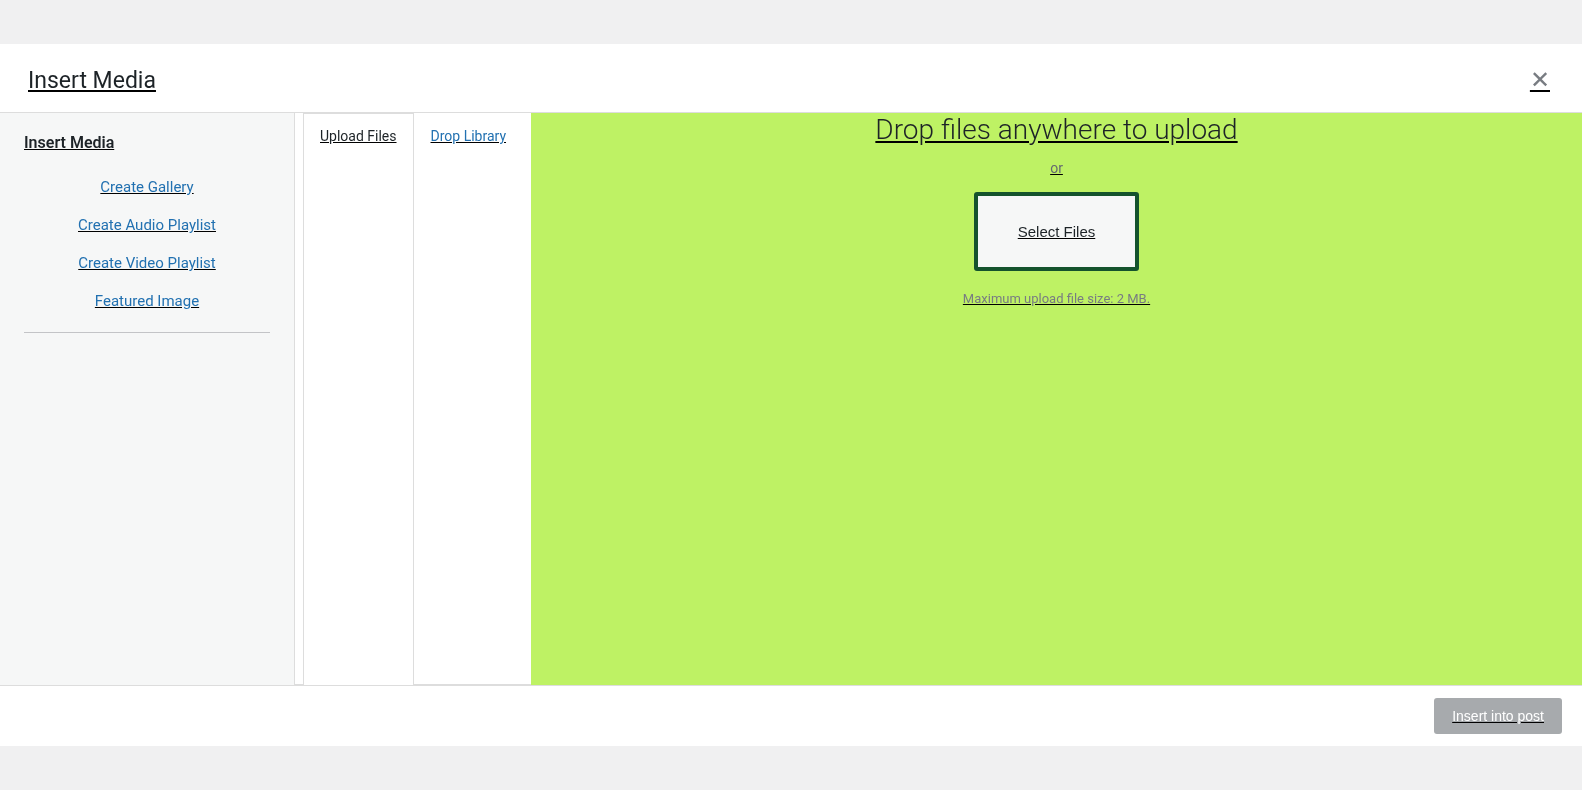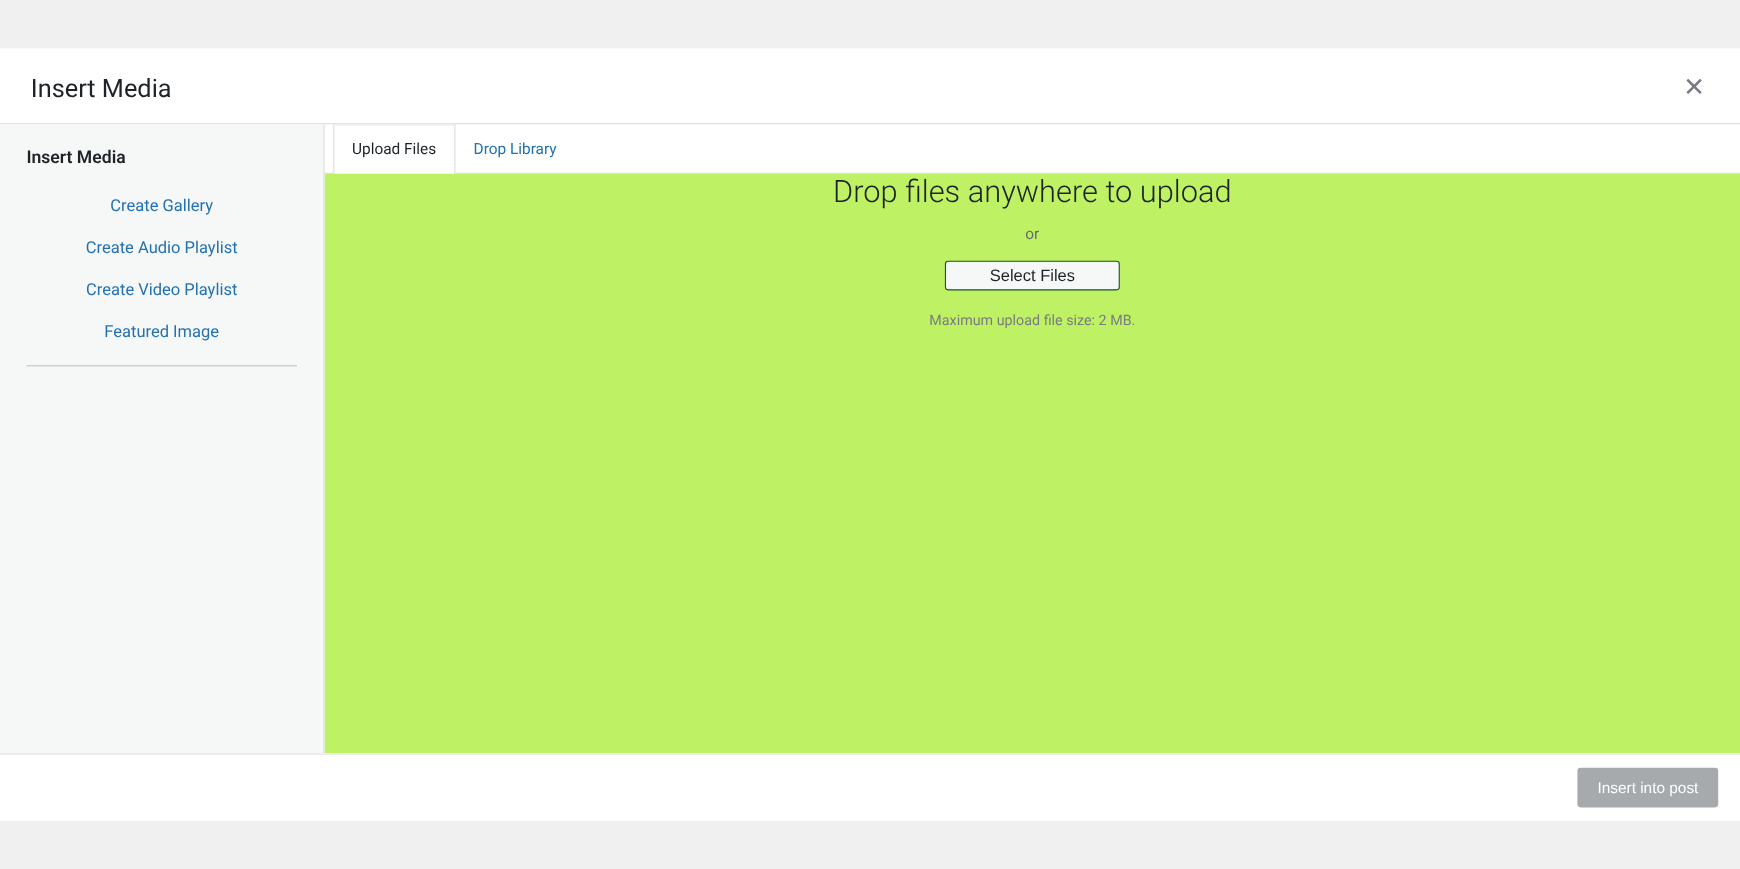--- a/index.html
+++ b/index.html
@@ -13,20 +13,21 @@
       align-items: center;
       justify-content: center;
     }
     .modal {
       width: 1582px;
       height: 702px;
       background: #fff;
       display: flex;
       flex-direction: column;
       position: relative;
+      text-decoration: underline;
     }
     .modal-header {
       display: flex;
       align-items: center;
       justify-content: space-between;
       padding: 20px 28px 16px 28px;
       border-bottom: 1px solid #ddd;
       flex-shrink: 0;
     }
     .modal-title {
@@ -77,21 +78,21 @@
       display: block;
     }
     .sidebar-divider {
       border: none;
       border-top: 1px solid #c3c4c7;
       margin: 12px 24px;
     }
     .content-area {
       flex: 1;
       display: flex;
-      flex-direction: column;
+      flex-direction: row;
       overflow: hidden;
     }
     .tabs {
       display: flex;
       border-bottom: 1px solid #ddd;
       padding: 0 8px;
       flex-shrink: 0;
     }
     .tab {
       padding: 14px 16px;
@@ -125,24 +126,24 @@
       color: #1d2327;
       margin-bottom: 14px;
     }
     .or-text {
       font-size: 14px;
       color: #646970;
       margin-bottom: 16px;
     }
     .select-files-btn {
       background: #f6f7f7;
-      border: 1px solid #14532d;
+      border: 4px solid #14532d;
       color: #1d2327;
       font-size: 15px;
-      padding: 4px 40px;
+      padding: 27px 40px;
       cursor: pointer;
       border-radius: 3px;
       margin-bottom: 20px;
     }
     .max-size-text {
       font-size: 13px;
       color: #787c82;
     }
     .modal-footer {
       border-top: 1px solid #ddd;

